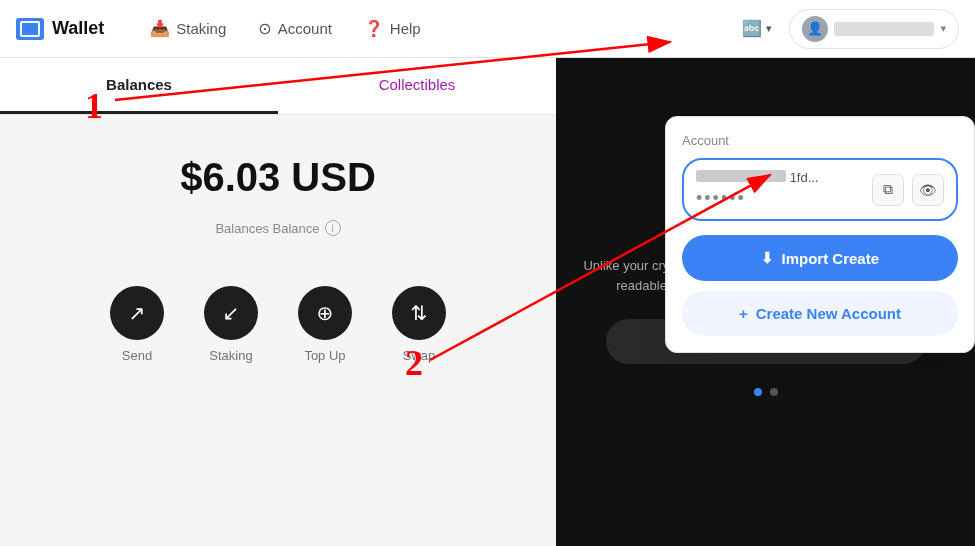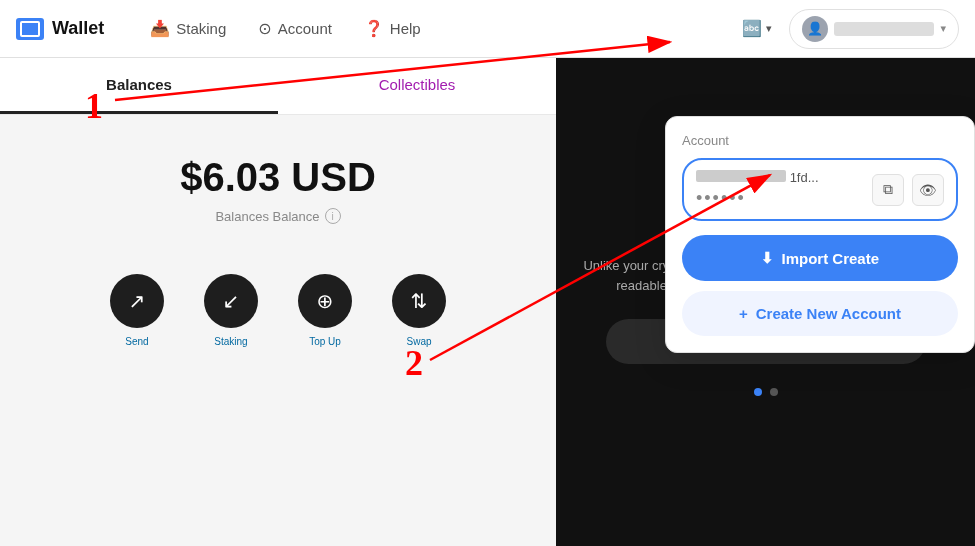--- a/index.html
+++ b/index.html
@@ -151,21 +151,21 @@
 
     
     .balance-section {
       text-align: center;
       padding: 40px 20px 20px;
     }
     .balance-amount {
       font-size: 40px;
       font-weight: 700;
       color: #111;
-      margin-bottom: 8px;
+      margin-bottom: 20px;
     }
     .balance-label {
       font-size: 13px;
       color: #888;
       display: flex;
       align-items: center;
       justify-content: center;
       gap: 5px;
     }
     .balance-info-icon {
@@ -200,22 +200,22 @@
       height: 54px;
       background: #1e1e1e;
       border-radius: 50%;
       display: flex;
       align-items: center;
       justify-content: center;
       font-size: 20px;
       color: white;
     }
     .action-label {
-      font-size: 10px;
-      color: #0369a1;
+      font-size: 13px;
+      color: #737373;
     }
 
     
     .right-dark-panel {
       width: 419px;
       background: #111;
       display: flex;
       flex-direction: column;
       align-items: center;
       justify-content: center;

